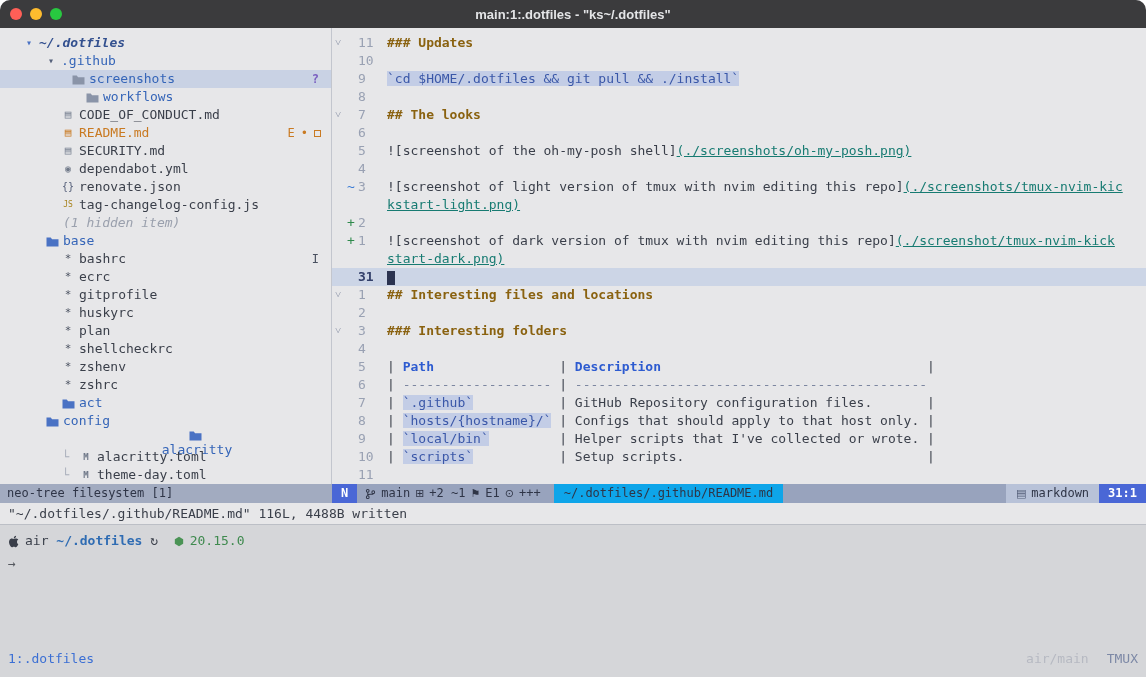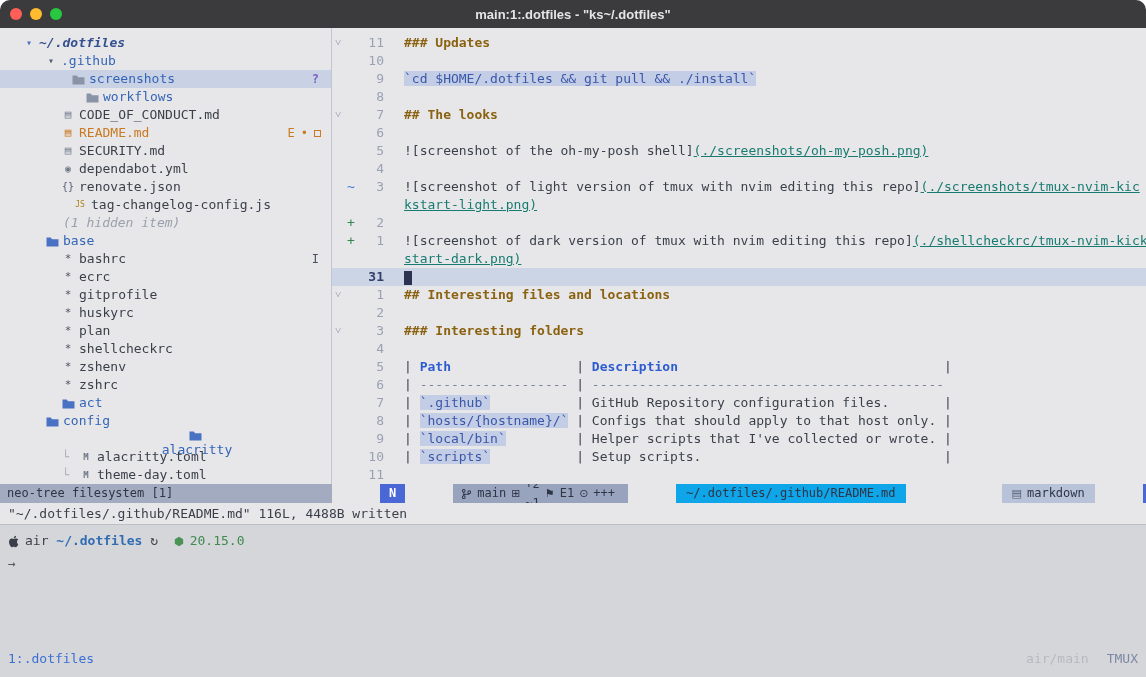--- a/index.html
+++ b/index.html
@@ -38,33 +38,33 @@
   .b-gray { color:#4a5160; font-weight:normal; }
   .nt-marks { position:absolute; right:10px; display:flex; gap:6px; align-items:center; color:#c97a22; font-size:12px; }
   .nt-sq { width:7px; height:7px; border:1.5px solid #c97a22; display:inline-block; }
 
   .editor { flex:1; padding-top:6px; overflow:hidden; }
   .ed-row { height:18px; line-height:18px; font-size:13px; display:flex; white-space:pre; }
   .ed-row.cur { background:#ccd5e6; }
   .ed-fold { width:12px; flex:none; text-align:center; color:#8a92a6; font-size:11px; }
   .ed-sign { width:14px; flex:none; text-align:center; }
   .s-add { color:#2f8a4c; } .s-chg { color:#3a7bd5; }
-  .ed-num { width:26px; flex:none; text-align:right; color:#99a1b3; margin-right:20px; }
+  .ed-num { width:26px; flex:none; color:#99a1b3; margin-right:3px; }
   .ed-num.curn { color:#33406b; font-weight:bold; }
   .ed-text { flex:1; white-space:pre; overflow:hidden; }
   .seg-h { color:#8a6210; font-weight:bold; }
   .seg-code { color:#3a57a8; background:#c3cde6; }
   .seg-url { color:#177b72; text-decoration:underline; }
   .seg-p { color:#3a3f4a; }
   .seg-th { color:#2d5bd0; font-weight:bold; }
   .seg-dash { color:#7c86a0; }
   .cursor { display:inline-block; width:8px; height:14px; background:#2b3350; vertical-align:middle; }
 
   
-  .statusline { flex:0 0 19px; display:flex; font-size:12px; line-height:19px; overflow:hidden;gap:48px; }
+  .statusline { flex:0 0 19px; display:flex; font-size:12px; line-height:19px; overflow:hidden; }
   .sl-neotree { width:332px; flex:none; background:#a2abc0; color:#2f3547; padding-left:7px; }
   .sl-mode { background:#4a67d6; color:#ffffff; font-weight:bold; padding:0 9px; }
   .sl-git { background:#98a3bd; color:#2f3547; padding:0 8px; display:flex; align-items:center; }
   .sl-git > span { margin-right:5px; }
   .sl-ic { font-family:"DejaVu Sans", sans-serif; font-size:11px; }
   .sl-path { background:#0ea5e9; color:#2f3547; padding:0 10px; }
   .sl-fill { flex:1; background:#98a3bd; }
   .sl-ft { background:#b8c2d8; color:#2f3547; padding:0 10px; display:flex; align-items:center; gap:5px; }
   .ft-icon { font-family:"DejaVu Sans", sans-serif; font-size:11px; color:#55607a; }
   .sl-pos { background:#4a67d6; color:#ffffff; font-weight:bold; padding:0 9px; }
@@ -112,21 +112,21 @@
                 <path d="M0.5 1.5 h4.2 l1.4 1.8 h6.4 v7.2 h-12 z" fill="#8a94a8"></path>
               </svg></span><span class="nt-label">screenshots</span><span class="nt-badge b-purple">?</span></div>
           <div class="nt-row dir" style="padding-left: 84px;"><span class="nt-icon"><svg width="13" height="11" viewBox="0 0 13 11">
                 <path d="M0.5 1.5 h4.2 l1.4 1.8 h6.4 v7.2 h-12 z" fill="#8a94a8"></path>
               </svg></span><span class="nt-label">workflows</span></div>
           <div class="nt-row file" style="padding-left: 60px;"><span class="nt-icon" style="color: rgb(123, 132, 148);">▤</span><span class="nt-label">CODE_OF_CONDUCT.md</span></div>
           <div class="nt-row readme" style="padding-left: 60px;"><span class="nt-icon" style="color: rgb(201, 122, 34);">▤</span><span class="nt-label">README.md</span><span class="nt-marks"><span class="nt-mark">E</span><span class="nt-mark">•</span><span class="nt-sq"></span></span></div>
           <div class="nt-row file" style="padding-left: 60px;"><span class="nt-icon" style="color: rgb(123, 132, 148);">▤</span><span class="nt-label">SECURITY.md</span></div>
           <div class="nt-row file" style="padding-left: 60px;"><span class="nt-icon" style="color: rgb(111, 120, 136); font-size: 10px;">◉</span><span class="nt-label">dependabot.yml</span></div>
           <div class="nt-row file" style="padding-left: 60px;"><span class="nt-icon" style="color: rgb(86, 96, 122); font-size: 10px;">{}</span><span class="nt-label">renovate.json</span></div>
-          <div class="nt-row file" style="padding-left: 60px;"><span class="nt-icon" style="color: rgb(168, 132, 31); font-size: 8px; font-weight: normal; margin-left: 12px;">JS</span><span class="nt-label">tag-changelog-config.js</span></div>
+          <div class="nt-row file" style="padding-left: 60px;"><span class="nt-icon" style="color: rgb(168, 132, 31); font-size: 8px; font-weight: normal;">JS</span><span class="nt-label">tag-changelog-config.js</span></div>
           <div class="nt-row hidden" style="padding-left: 60px;"><span class="nt-label">(1 hidden item)</span></div>
           <div class="nt-row dir" style="padding-left: 44px;"><span class="nt-icon"><svg width="13" height="11" viewBox="0 0 13 11">
                 <path d="M0.5 1.5 h4.2 l1.4 1.8 h6.4 v7.2 h-12 z" fill="#4a72c4"></path>
               </svg></span><span class="nt-label">base</span></div>
           <div class="nt-row file" style="padding-left: 60px;"><span class="nt-icon" style="color: rgb(74, 81, 96);">*</span><span class="nt-label">bashrc</span><span class="nt-badge b-gray">I</span></div>
           <div class="nt-row file" style="padding-left: 60px;"><span class="nt-icon" style="color: rgb(74, 81, 96);">*</span><span class="nt-label">ecrc</span></div>
           <div class="nt-row file" style="padding-left: 60px;"><span class="nt-icon" style="color: rgb(74, 81, 96);">*</span><span class="nt-label">gitprofile</span></div>
           <div class="nt-row file" style="padding-left: 60px;"><span class="nt-icon" style="color: rgb(74, 81, 96);">*</span><span class="nt-label">huskyrc</span></div>
           <div class="nt-row file" style="padding-left: 60px;"><span class="nt-icon" style="color: rgb(74, 81, 96);">*</span><span class="nt-label">plan</span></div>
           <div class="nt-row file" style="padding-left: 60px;"><span class="nt-icon" style="color: rgb(74, 81, 96);">*</span><span class="nt-label">shellcheckrc</span></div>
@@ -151,21 +151,21 @@
           <div class="ed-row"><span class="ed-fold"></span><span class="ed-sign "></span><span class="ed-num">10</span><span class="ed-text"></span></div>
           <div class="ed-row"><span class="ed-fold"></span><span class="ed-sign "></span><span class="ed-num">9</span><span class="ed-text"><span class="seg-code">`cd $HOME/.dotfiles &amp;&amp; git pull &amp;&amp; ./install`</span></span></div>
           <div class="ed-row"><span class="ed-fold"></span><span class="ed-sign "></span><span class="ed-num">8</span><span class="ed-text"></span></div>
           <div class="ed-row"><span class="ed-fold">˅</span><span class="ed-sign "></span><span class="ed-num">7</span><span class="ed-text"><span class="seg-h">## The looks</span></span></div>
           <div class="ed-row"><span class="ed-fold"></span><span class="ed-sign "></span><span class="ed-num">6</span><span class="ed-text"></span></div>
           <div class="ed-row"><span class="ed-fold"></span><span class="ed-sign "></span><span class="ed-num">5</span><span class="ed-text"><span class="seg-p">![screenshot of the oh-my-posh shell]</span><span class="seg-url">(./screenshots/oh-my-posh.png)</span></span></div>
           <div class="ed-row"><span class="ed-fold"></span><span class="ed-sign "></span><span class="ed-num">4</span><span class="ed-text"></span></div>
           <div class="ed-row"><span class="ed-fold"></span><span class="ed-sign s-chg">~</span><span class="ed-num">3</span><span class="ed-text"><span class="seg-p">![screenshot of light version of tmux with nvim editing this repo]</span><span class="seg-url">(./screenshots/tmux-nvim-kic</span></span></div>
           <div class="ed-row"><span class="ed-fold"></span><span class="ed-sign "></span><span class="ed-num"></span><span class="ed-text"><span class="seg-url">kstart-light.png)</span></span></div>
           <div class="ed-row"><span class="ed-fold"></span><span class="ed-sign s-add">+</span><span class="ed-num">2</span><span class="ed-text"></span></div>
-          <div class="ed-row"><span class="ed-fold"></span><span class="ed-sign s-add">+</span><span class="ed-num">1</span><span class="ed-text"><span class="seg-p">![screenshot of dark version of tmux with nvim editing this repo]</span><span class="seg-url">(./shellcheckrc/tmux-nvim-kick</span></span></div>
+          <div class="ed-row"><span class="ed-fold"></span><span class="ed-sign s-add">+</span><span class="ed-num">1</span><span class="ed-text"><span class="seg-p">![screenshot of dark version of tmux with nvim editing this repo]</span><span class="seg-url">(./screenshot/tmux-nvim-kick</span></span></div>
           <div class="ed-row"><span class="ed-fold"></span><span class="ed-sign "></span><span class="ed-num"></span><span class="ed-text"><span class="seg-url">start-dark.png)</span></span></div>
           <div class="ed-row cur"><span class="ed-fold"></span><span class="ed-sign "></span><span class="ed-num curn">31</span><span class="ed-text"><span class="cursor"></span></span></div>
           <div class="ed-row"><span class="ed-fold">˅</span><span class="ed-sign "></span><span class="ed-num">1</span><span class="ed-text"><span class="seg-h">## Interesting files and locations</span></span></div>
           <div class="ed-row"><span class="ed-fold"></span><span class="ed-sign "></span><span class="ed-num">2</span><span class="ed-text"></span></div>
           <div class="ed-row"><span class="ed-fold">˅</span><span class="ed-sign "></span><span class="ed-num">3</span><span class="ed-text"><span class="seg-h">### Interesting folders</span></span></div>
           <div class="ed-row"><span class="ed-fold"></span><span class="ed-sign "></span><span class="ed-num">4</span><span class="ed-text"></span></div>
           <div class="ed-row"><span class="ed-fold"></span><span class="ed-sign "></span><span class="ed-num">5</span><span class="ed-text"><span class="seg-p">| </span><span class="seg-th">Path</span><span class="seg-p">                | </span><span class="seg-th">Description</span><span class="seg-p">                                  |</span></span></div>
           <div class="ed-row"><span class="ed-fold"></span><span class="ed-sign "></span><span class="ed-num">6</span><span class="ed-text"><span class="seg-p">| </span><span class="seg-dash">-------------------</span><span class="seg-p"> | </span><span class="seg-dash">---------------------------------------------</span></span></div>
           <div class="ed-row"><span class="ed-fold"></span><span class="ed-sign "></span><span class="ed-num">7</span><span class="ed-text"><span class="seg-p">| </span><span class="seg-code">`.github`</span><span class="seg-p">           | GitHub Repository configuration files.       |</span></span></div>
           <div class="ed-row"><span class="ed-fold"></span><span class="ed-sign "></span><span class="ed-num">8</span><span class="ed-text"><span class="seg-p">| </span><span class="seg-code">`hosts/{hostname}/`</span><span class="seg-p"> | Configs that should apply to that host only. |</span></span></div>

